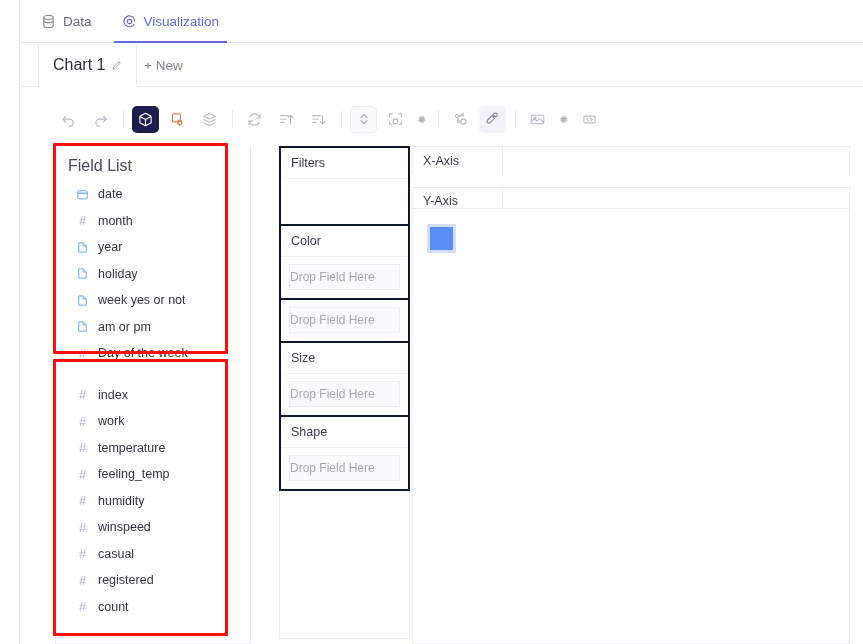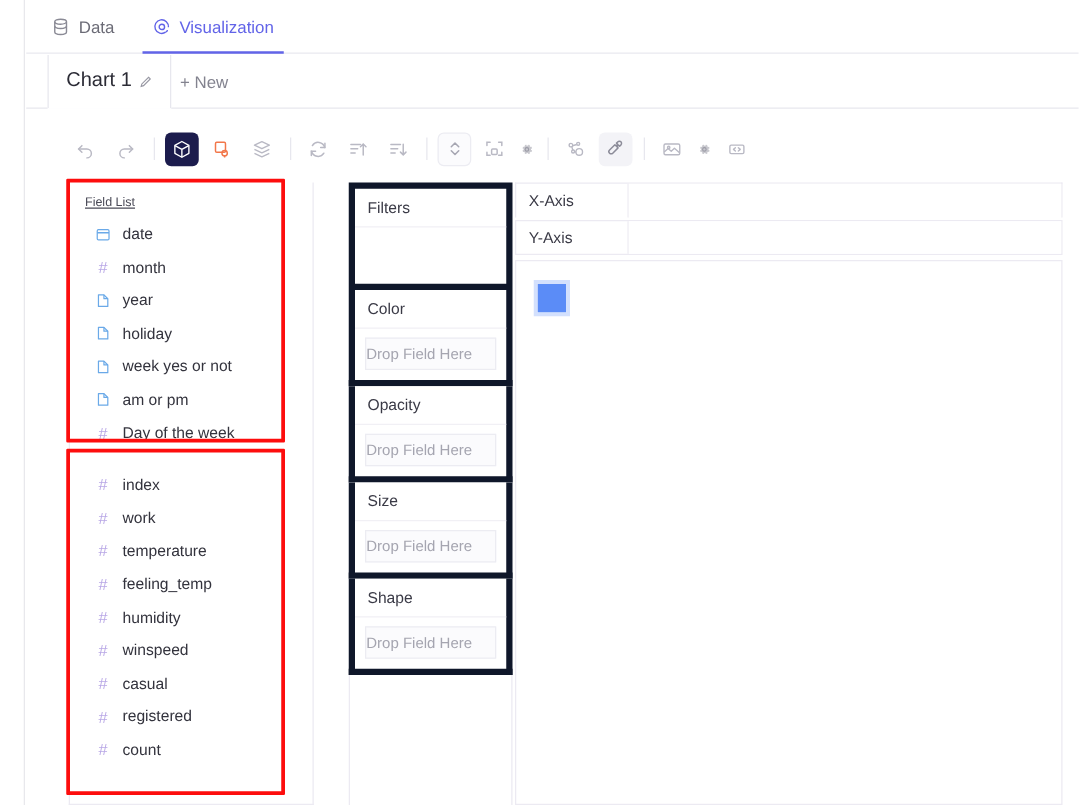--- a/index.html
+++ b/index.html
@@ -160,24 +160,23 @@
   
   .fieldcol {
     position: absolute;
     left: 0; top: 0;
     width: 196px; height: 498px;
     border: 1px solid #eceaf2;
     border-top: none;
     background: #ffffff;
   }
   .fieldcol-title {
-    font-size: 10px;
+    font-size: 16px;
     color: #4a4a57;
     padding: 11px 0 6px 12px;
-    text-decoration: underline;
   }
   .field-item {
     display: flex;
     align-items: center;
     gap: 9px;
     height: 26.5px;
     padding-left: 20px;
     font-size: 12.5px;
     color: #33333d;
     cursor: grab;
@@ -196,21 +195,21 @@
     line-height: 1;
   }
 
   
   .shelfcol {
     position: absolute;
     left: 224px; top: 0;
     width: 131px; height: 498px;
   }
   .shelf {
-    border: 5px solid #0f172a;
+    border: 2px solid #0f172a;
     background: #ffffff;
   }
   .shelf + .shelf { border-top: none; }
   .shelf-label {
     font-size: 12.5px;
     color: #3a3a46;
     padding: 8px 0 8px 10px;
     border-bottom: 1px solid #f1f0f5;
   }
   .shelf-empty { height: 45px; }
@@ -238,21 +237,21 @@
     position: absolute;
     left: 357px; top: 0;
     width: 438px; height: 498px;
   }
   .axis-row {
     display: flex;
     height: 28px;
     border: 1px solid #eceaf2;
     background: #ffffff;
   }
-  .axis-row + .axis-row { border-top: none; margin-top: 2px; border-top: 1px solid #eceaf2; text-align: center; }
+  .axis-row + .axis-row { border-top: none; margin-top: 13px; border-top: 1px solid #eceaf2; text-align: center; }
   .axis-label {
     width: 90px;
     display: flex;
     align-items: center;
     padding-left: 10px;
     font-size: 12.5px;
     color: #3a3a46;
     border-right: 1px solid #eceaf2;
   }
   .axis-drop {
@@ -623,21 +622,20 @@
         <div class="shelf">
           <div class="shelf-label">Color</div>
           <div class="shelf-drop-wrap">
             <div class="drop-zone">
               <span>Drop Field Here</span>
             </div>
           </div>
         </div>
 
         <div class="shelf">
-          <div class="shelf-label">Opacity</div>
           <div class="shelf-drop-wrap">
             <div class="drop-zone">
               <span>Drop Field Here</span>
             </div>
           </div>
         </div>
 
         <div class="shelf">
           <div class="shelf-label">Size</div>
           <div class="shelf-drop-wrap">

